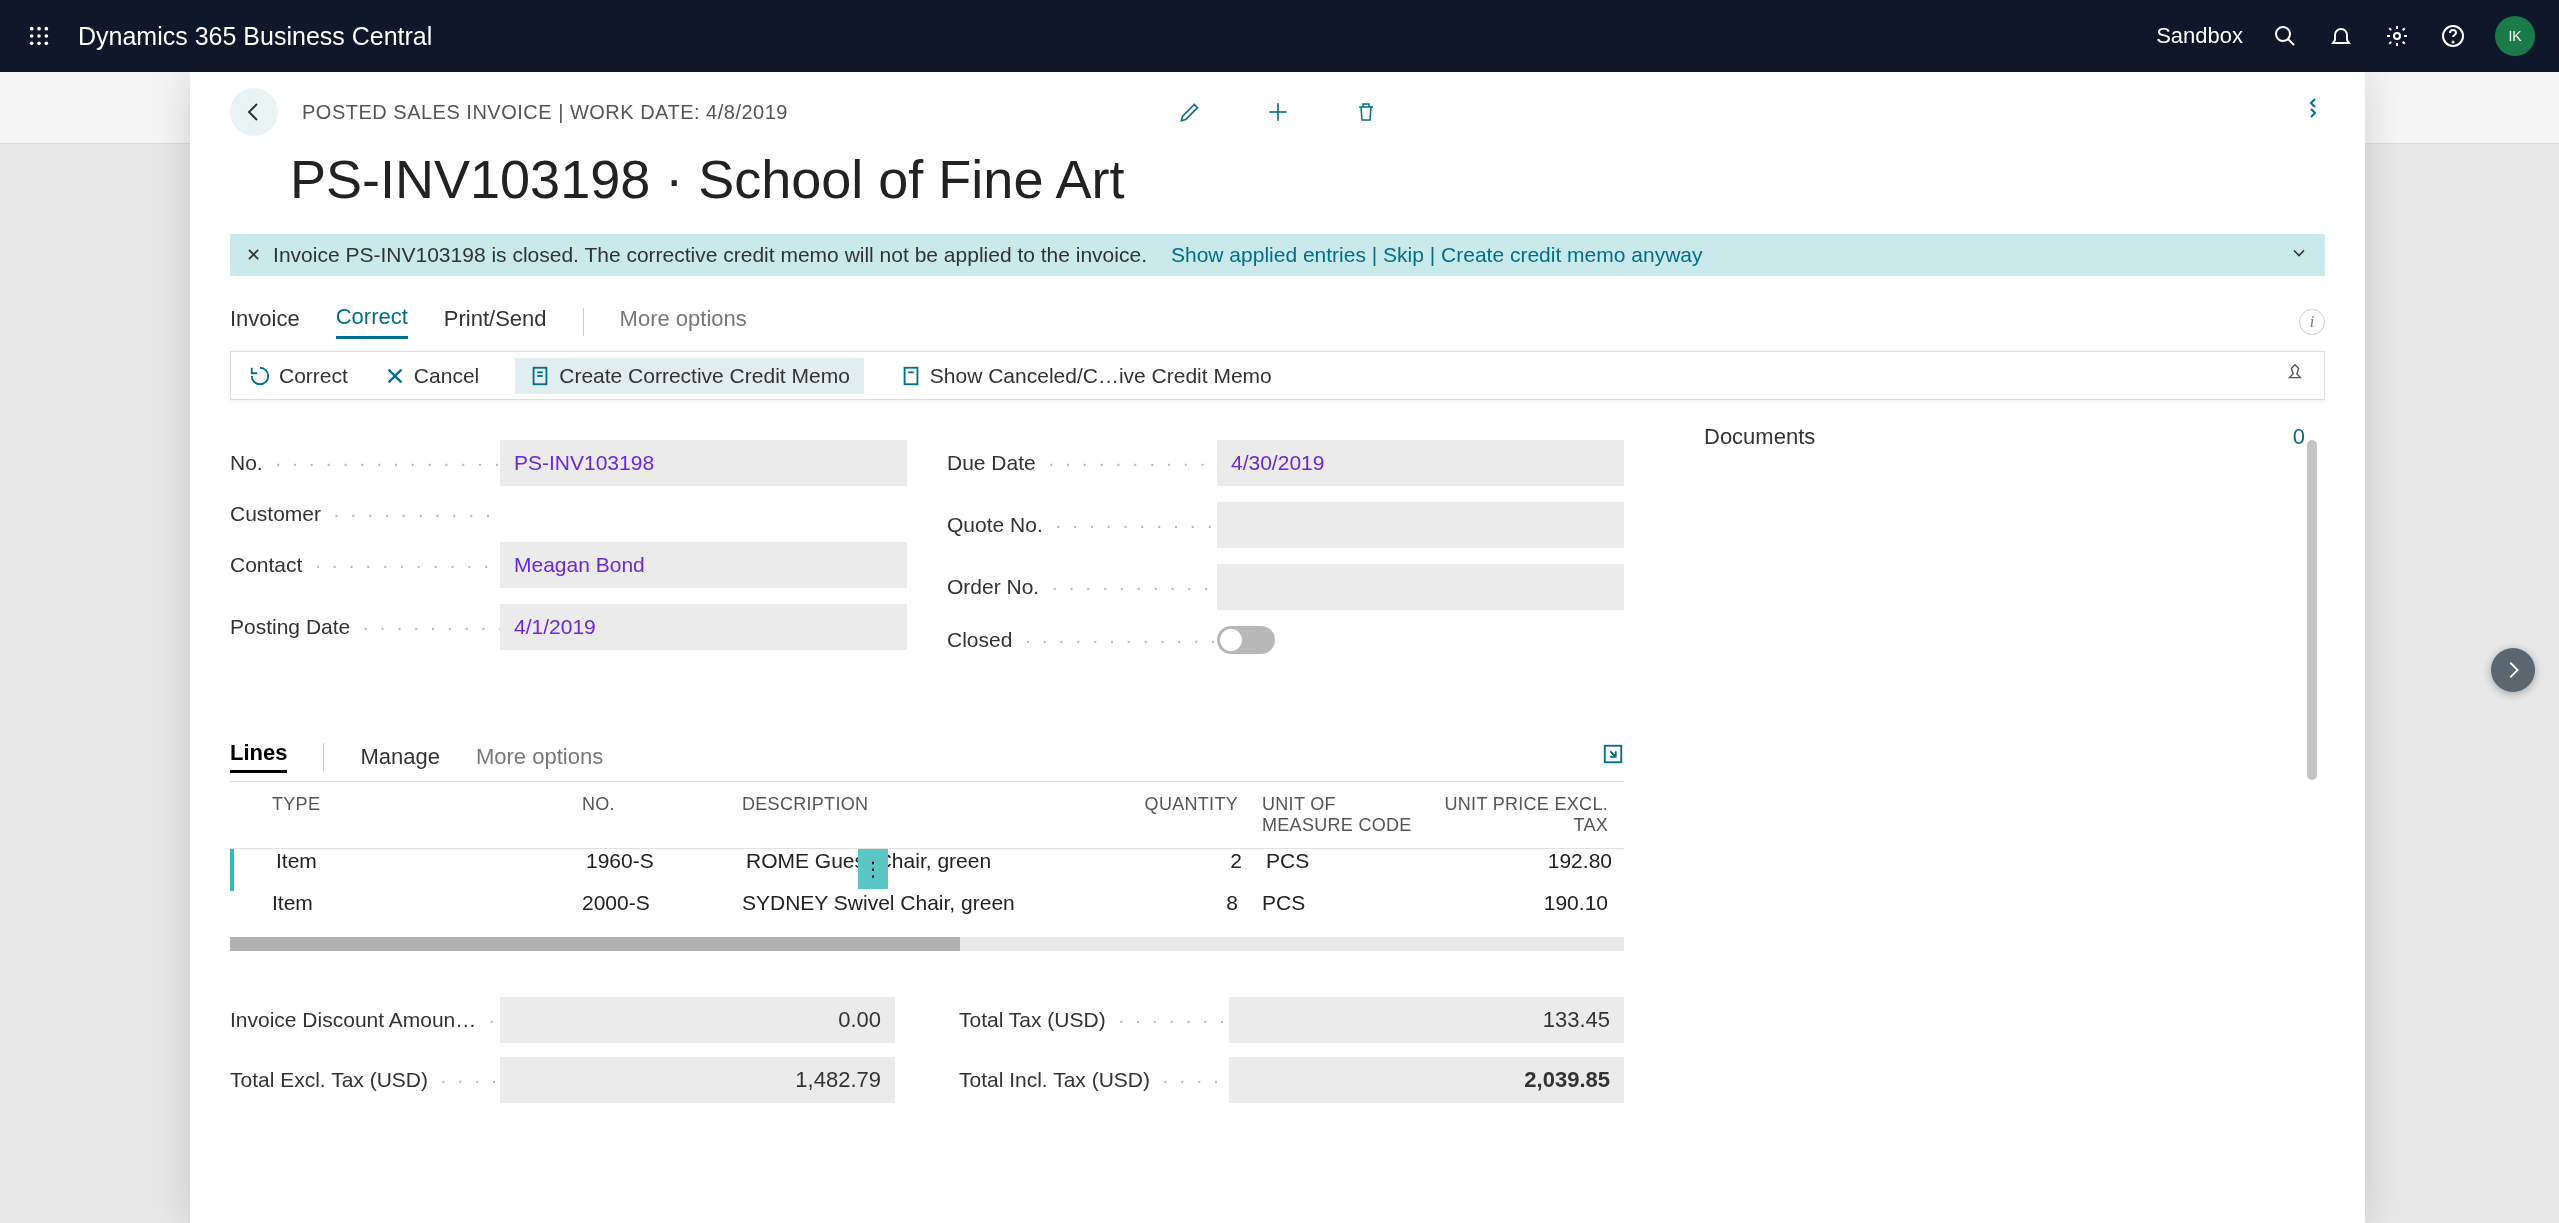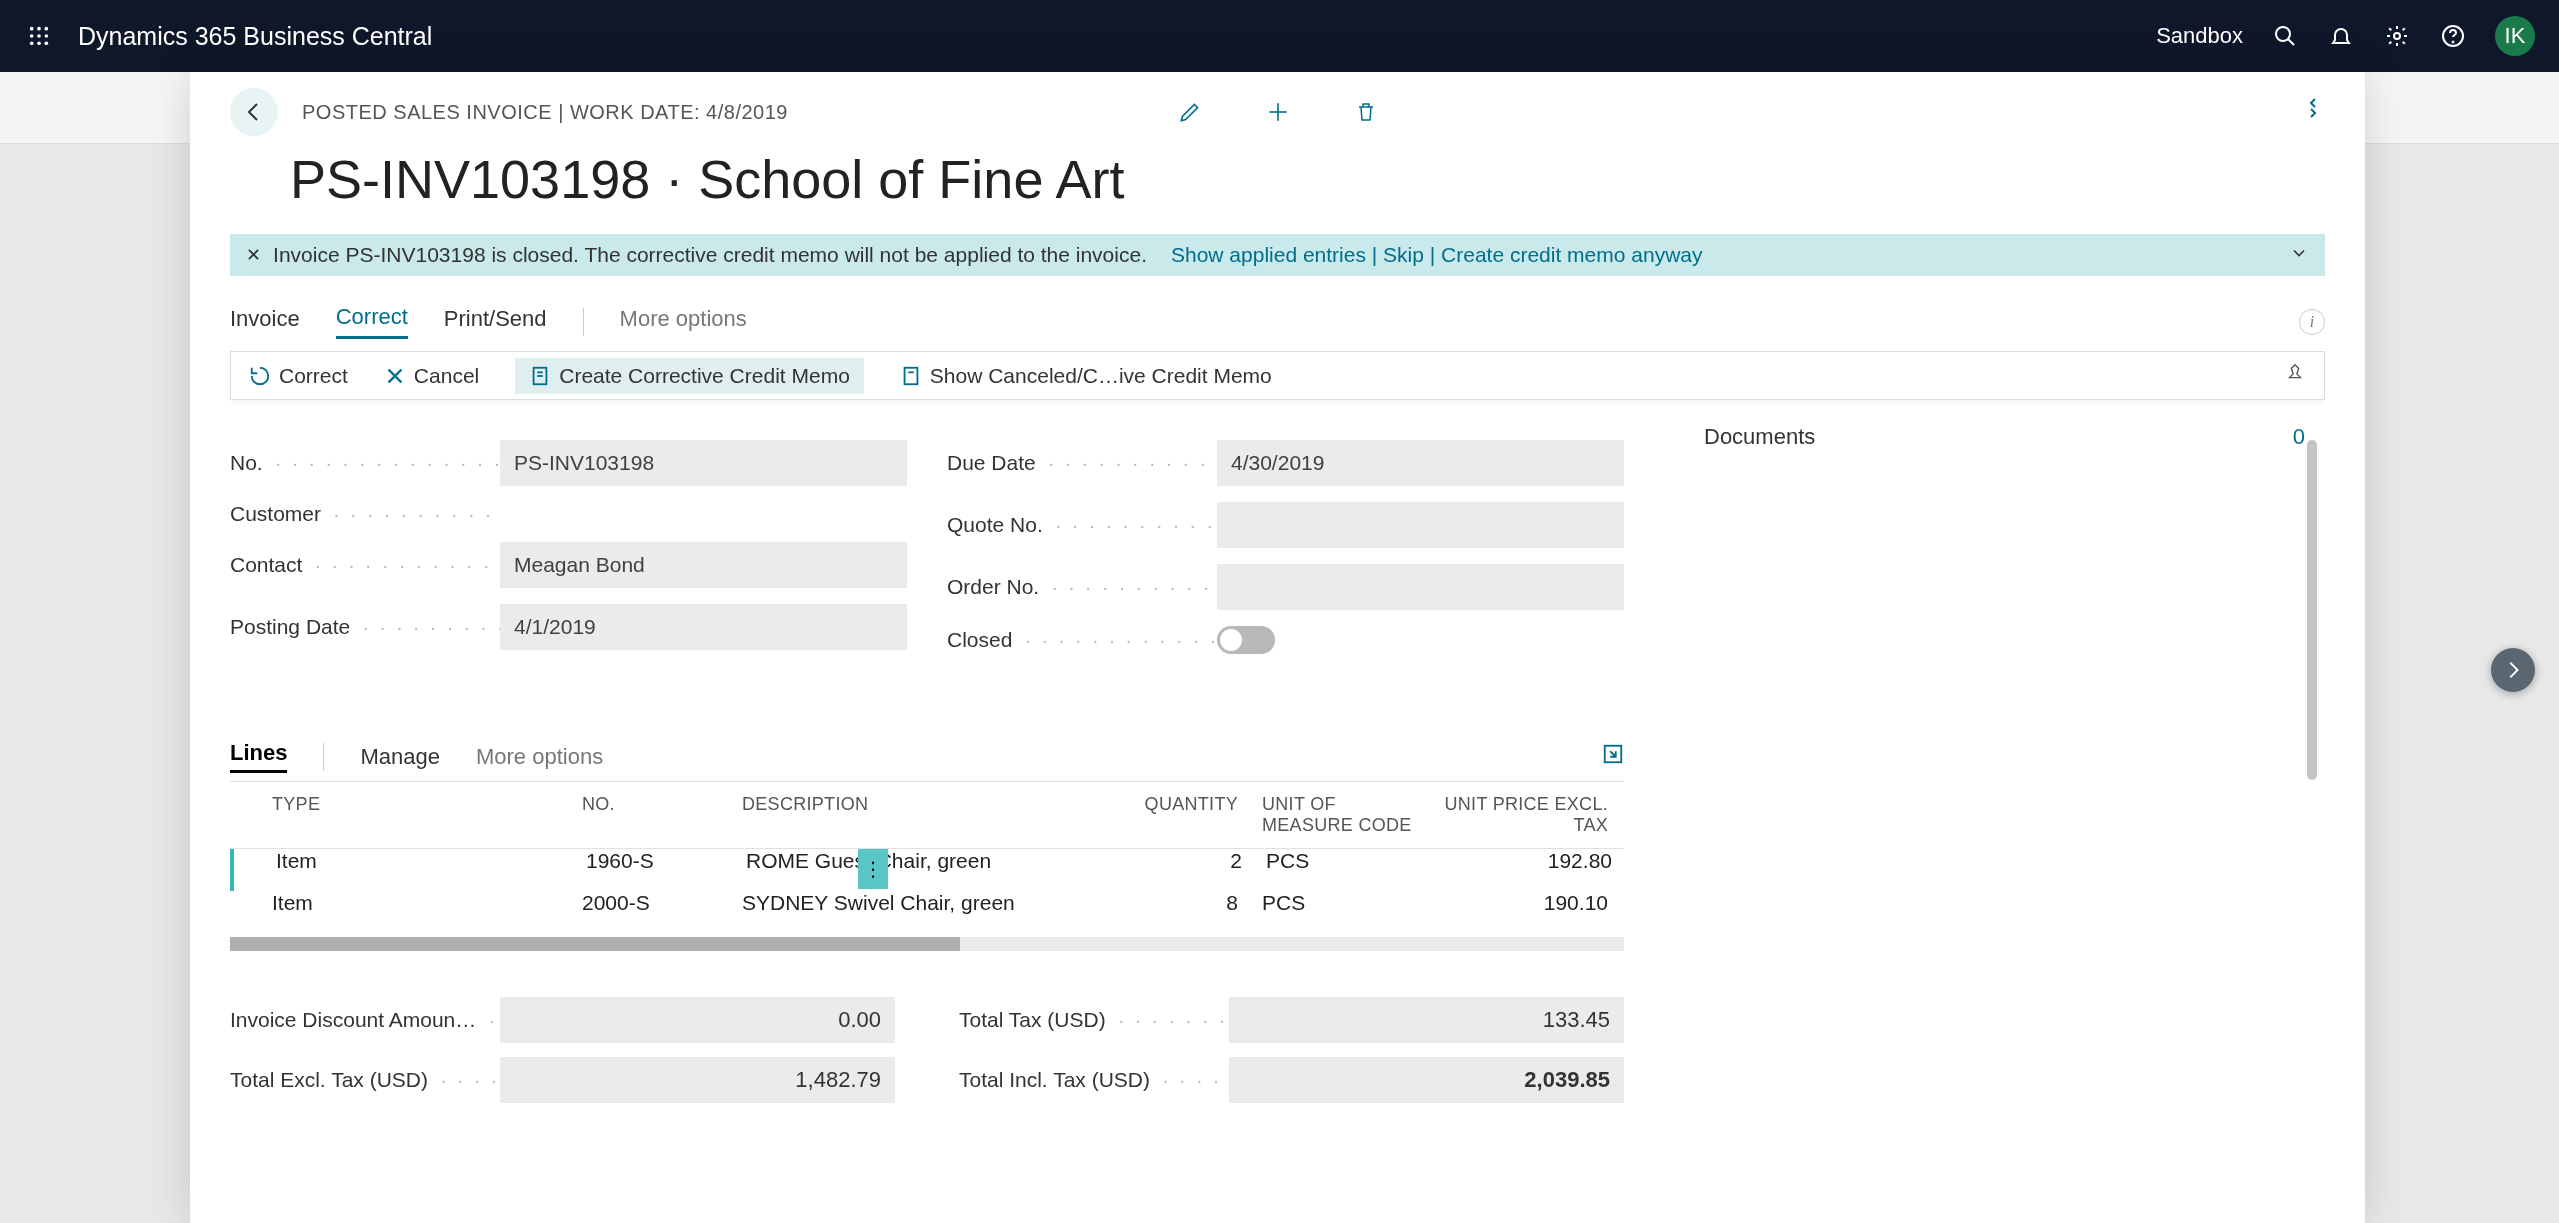--- a/index.html
+++ b/index.html
@@ -4,21 +4,21 @@
 <style>
 *{box-sizing:border-box;margin:0;padding:0;font-family:"Segoe UI",Arial,sans-serif;}
 body{background:#f0f0f0;overflow:hidden;width:2559px;height:1223px;}
 .topbar{background:#0f172a;height:72px;display:flex;align-items:center;padding:0 24px;color:#fff;}
 .app-launcher{width:30px;height:30px;display:flex;align-items:center;justify-content:center;cursor:pointer;margin-right:24px;}
 .app-launcher svg{fill:#fff;}
 .brand{font-size:25px;font-weight:400;flex:1;}
 .top-right{display:flex;align-items:center;gap:28px;}
 .sandbox{font-size:22px;}
 .topicon{width:28px;height:28px;display:flex;align-items:center;justify-content:center;cursor:pointer;}
-.avatar{width:40px;height:40px;border-radius:50%;background:#1a7a4a;color:#fff;display:flex;align-items:center;justify-content:center;font-size:22px;font-weight:500;}
+.avatar{width:40px;height:40px;border-radius:50%;background:#1a7a4a;color:#fff;display:flex;align-items:center;justify-content:center;font-size:14px;font-weight:500;}
 .stage{width:2559px;height:1151px;position:relative;background:#e8e8e8;}
 .stage .backdrop{position:absolute;top:0;left:0;right:0;height:72px;background:#f5f5f5;border-bottom:1px solid #ddd;}
 .panel{position:absolute;left:190px;top:0;width:2175px;height:1151px;background:#fff;box-shadow:0 0 40px rgba(0,0,0,.15);}
 .panel-header{height:80px;display:flex;align-items:center;padding:0 40px;}
 .backbtn{width:48px;height:48px;border-radius:50%;background:#e8f4f4;display:flex;align-items:center;justify-content:center;cursor:pointer;margin-right:24px;}
 .crumb{font-size:20px;letter-spacing:0.5px;color:#555;text-transform:uppercase;}
 .head-actions{display:flex;gap:56px;margin-left:auto;margin-right:auto;position:absolute;left:50%;transform:translateX(-50%);}
 .headicon{width:32px;height:32px;display:flex;align-items:center;justify-content:center;cursor:pointer;color:#006e8c;}
 .headicon svg{stroke:#006e8c;fill:none;stroke-width:1.5;}
 .collapse{position:absolute;right:40px;top:24px;cursor:pointer;}
@@ -44,21 +44,21 @@
 .right{flex:1;padding:24px 20px 0 80px;}
 .vscroll{position:absolute;right:8px;top:0;bottom:0;width:10px;}
 .vscroll .thumb{position:absolute;top:40px;width:10px;height:340px;background:#c4c4c4;border-radius:5px;}
 .fact{display:flex;justify-content:space-between;font-size:22px;color:#333;}
 .fact .fcount{color:#006e8c;}
 .fields{display:flex;gap:40px;margin-top:40px;}
 .col{flex:1;}
 .frow{display:flex;align-items:center;margin-bottom:16px;}
 .flabel{width:270px;font-size:21px;color:#333;position:relative;white-space:nowrap;overflow:hidden;}
 .flabel::after{content:"· · · · · · · · · · · · · · · · · · · · · · · · · ·";color:#bbb;position:absolute;padding-left:12px;letter-spacing:2px;}
-.fval{flex:1;background:#ebebeb;height:46px;display:flex;align-items:center;padding:0 14px;font-size:21px;color:#404040;}
+.fval{flex:1;background:#ebebeb;height:46px;display:flex;align-items:center;padding:0 14px;font-size:21px;color:#6d28d9;}
 .toggle{width:58px;height:28px;background:#b8b8b8;border-radius:14px;position:relative;}
 .toggle .knob{width:22px;height:22px;background:#fff;border-radius:50%;position:absolute;top:3px;left:3px;}
 .lines-head{display:flex;align-items:center;margin-top:70px;gap:36px;font-size:22px;}
 .lines-head .ltab{font-weight:600;border-bottom:3px solid #000;padding-bottom:4px;cursor:pointer;}
 .lines-head .lopt{color:#333;cursor:pointer;}
 .lines-head .divider{width:1px;height:28px;background:#ccc;}
 .lines-head .expand{margin-left:auto;cursor:pointer;color:#006e8c;}
 .grid{margin-top:8px;border-top:1px solid #e0e0e0;}
 .ghead{display:flex;font-size:18px;color:#555;letter-spacing:0.3px;padding:12px 0;border-bottom:1px solid #e0e0e0;}
 .ghead div,.grow div{padding:0 12px;}

